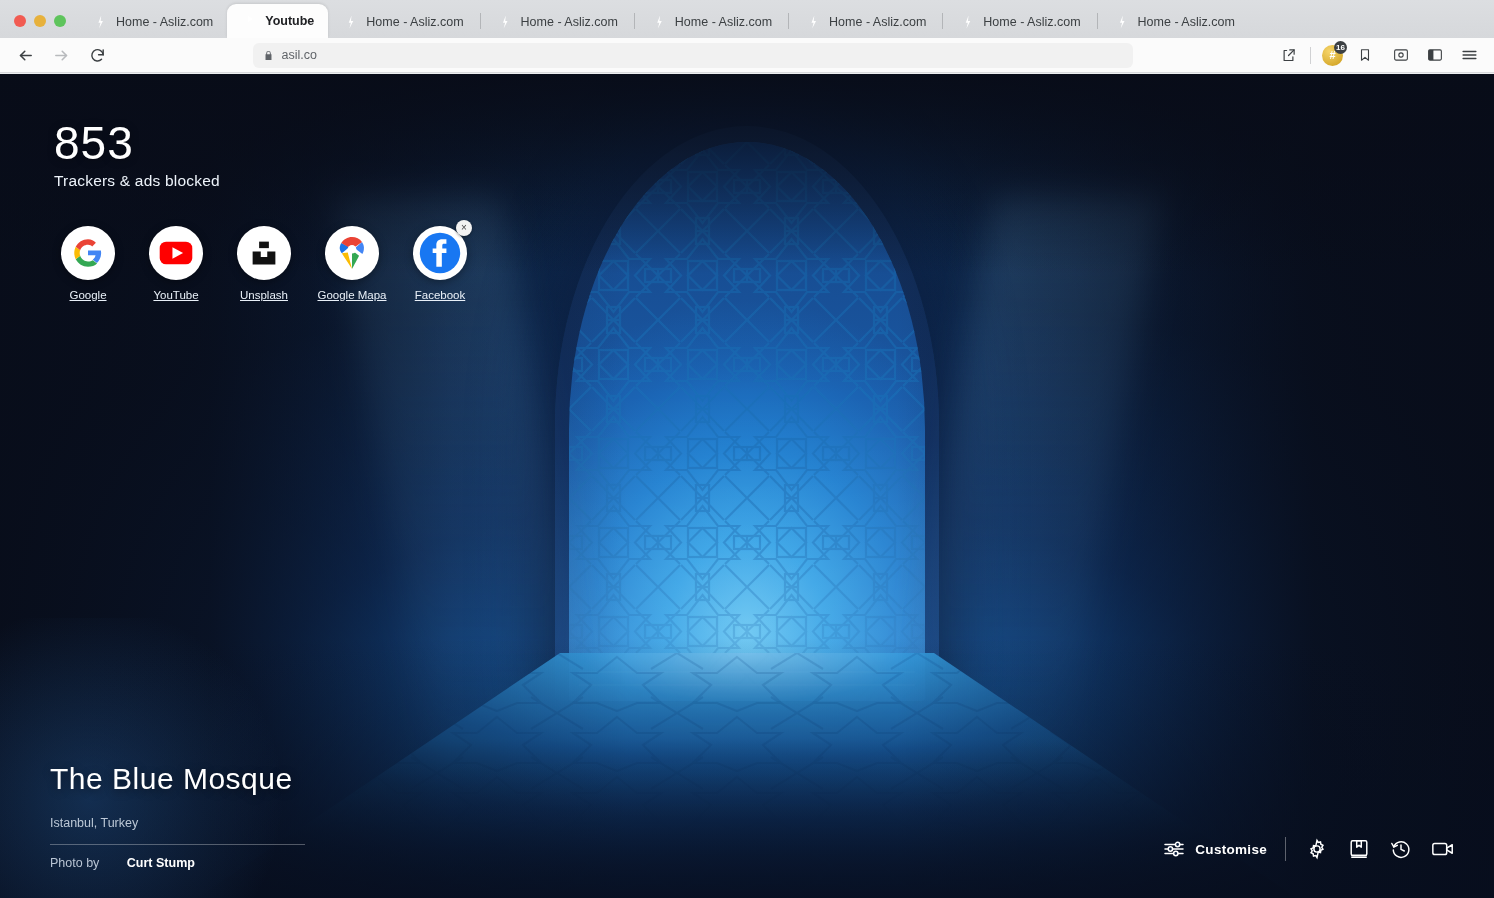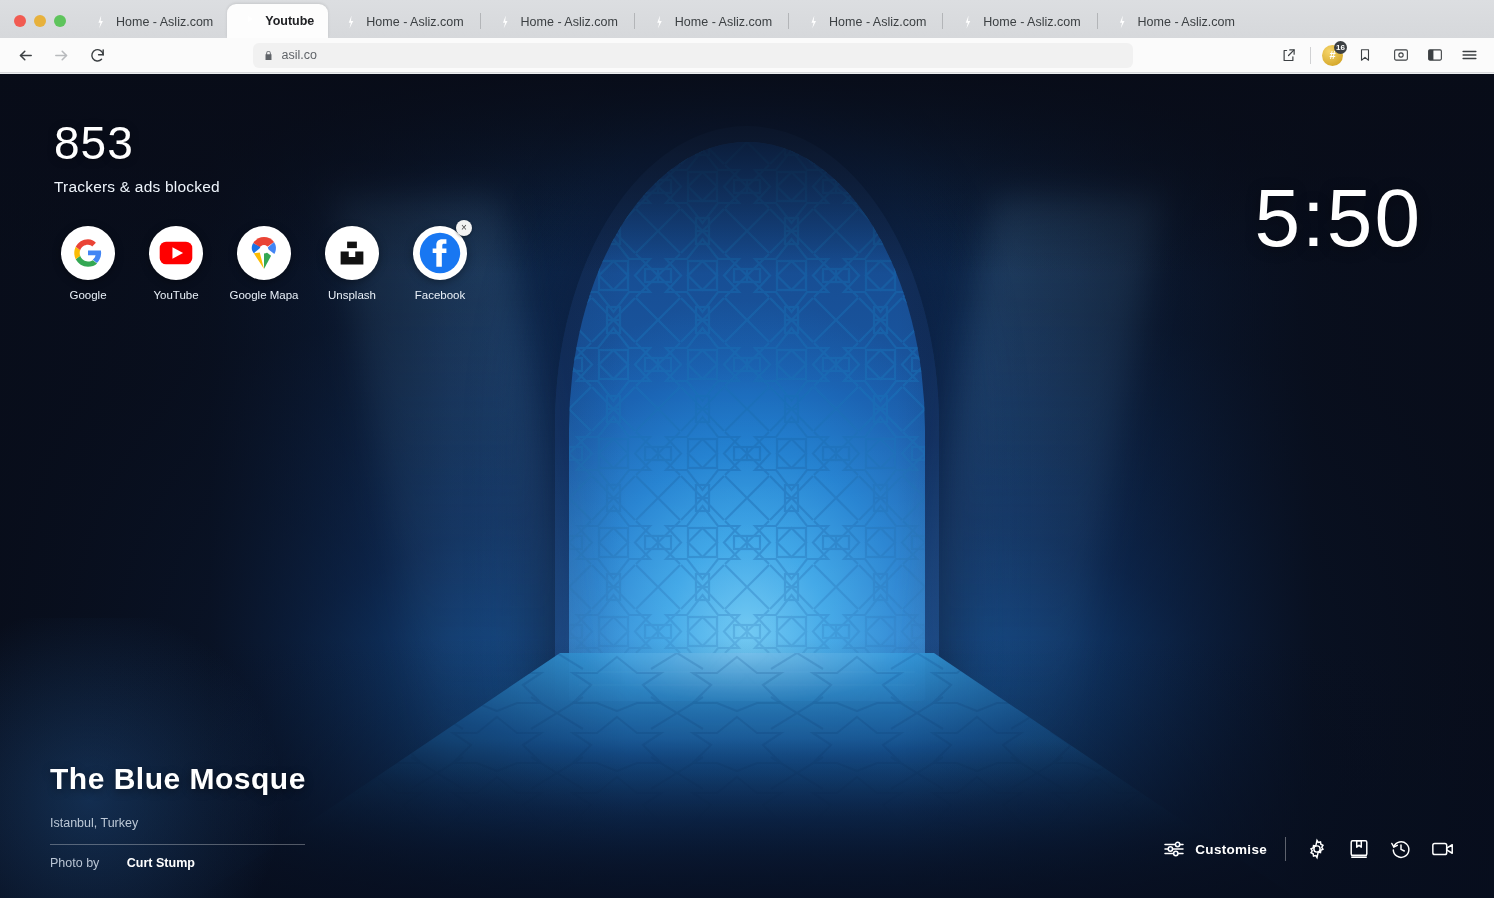--- a/index.html
+++ b/index.html
@@ -189,48 +189,48 @@
 
   
   .content { position:absolute; inset:0; }
 
   .stats { position:absolute; left:54px; top:46px; display:flex; gap:0;flex-direction:column; }
   .stat { margin-right: 36px; }
   .stat-num {
     font-size: 46px; font-weight: 300; color:#fff; letter-spacing: 1px; line-height: 1;
     text-shadow: 0 1px 8px rgba(0,0,0,.35);
   }
-  .stat-label { font-size: 15.5px; color: #eef4fb; margin-top: 12px; letter-spacing:.2px; }
+  .stat-label { font-size: 15.5px; color: #eef4fb; margin-top: 6px; letter-spacing:.2px; }
 
   .shortcuts { position:absolute; left:50px; top:152px; display:flex; gap: 12px; }
   .shortcut { width: 76px; display:flex; flex-direction:column; align-items:center; position:relative; }
   .sc-circle {
     width: 54px; height: 54px; border-radius: 50%;
     background: #fff;
     display:flex; align-items:center; justify-content:center;
     box-shadow: 0 2px 8px rgba(0,0,0,.35);
     overflow:hidden;
   }
-  .sc-label { margin-top: 9px; font-size: 11.5px; color:#e9f0f8; white-space:nowrap; }
+  .sc-label { margin-top: 9px; font-size: 11.5px; color:#e9f0f8; white-space:nowrap;text-decoration:underline; }
   .sc-close {
     position:absolute; right: 6px; top:-6px;
     width:16px;height:16px;border-radius:50%;
     background:#f2f2f2; color:#444; font-size:10px; line-height:16px; text-align:center;
     box-shadow:0 1px 3px rgba(0,0,0,.4);
   }
 
   .clock {
     position:absolute; right: 72px; top: 103px;
     font-size: 82px; font-weight: 200; color:#fff; letter-spacing: 2px;
     text-shadow: 0 2px 14px rgba(0,0,0,.35);
     line-height: 1;
   }
 
   .credit { position:absolute; left: 50px; bottom: 28px; width: 260px; }
-  .credit-title { font-size: 30px; font-weight: 700; color:#fff; letter-spacing:.5px; line-height:1.15;
+  .credit-title { font-size: 30px; font-weight: 400; color:#fff; letter-spacing:.5px; line-height:1.15;
                   text-shadow:0 2px 10px rgba(0,0,0,.45); }
   .credit-sub { font-size: 12.5px; color:#bcc8d6; margin-top: 20px; }
   .credit-rule { height:1px; background: rgba(255,255,255,.30); margin: 14px 0 11px 0; width: 255px; }
   .credit-photo { font-size: 12.5px; color:#b9c5d4; }
   .credit-photo b { color:#fff; font-weight:700;margin-left:24px; }
 
   .bottombar { position:absolute; right: 38px; bottom: 36px; display:flex; align-items:center; gap: 18px; justify-content: flex-end; }
   .customise { display:flex; align-items:center; gap:10px; color:#fff; font-size:13.5px; font-weight:600; letter-spacing:.3px; }
   .bb-sep { width:1px; height:24px; background: rgba(255,255,255,.35); }
   .bb-icon { width: 26px; height: 26px; display:flex; align-items:center; justify-content:center; color:#fff; }
@@ -469,56 +469,55 @@
             <svg width="34" height="26" viewBox="0 0 48 34">
               <rect x="1" y="1" width="46" height="32" rx="9" fill="#FF0000"></rect>
               <polygon points="19,9 34,17 19,25" fill="#fff"></polygon>
             </svg>
           </div>
           <div class="sc-label">YouTube</div>
         </div>
 
         <div class="shortcut">
           <div class="sc-circle">
+            <svg width="26" height="26" viewBox="0 0 32 32">
+              <rect x="10" y="2" width="12" height="8" fill="#111"></rect>
+              <path fill="#111" d="M2 14h10v7h8v-7h10v16H2z"></path>
+            </svg>
+          </div>
+          <div class="sc-label">Unsplash</div>
+        </div>
+
+        <div class="shortcut">
+          <div class="sc-circle">
             <svg width="28" height="32" viewBox="0 0 28 34">
               <path fill="#34A853" d="M14 34s5-9 7.5-14L14 14z"></path>
               <path fill="#FBBC04" d="M3.2 17.2C5.4 21.3 9.6 27 14 34L9.5 16.5z"></path>
               <path fill="#4285F4" d="M24.6 5.2C27.3 9 27.3 13.6 25 18l-8-6z"></path>
               <path fill="#1A73E8" d="M2.6 6.4C0 10.7.7 14.4 3.2 17.2l8-6.5z"></path>
               <path fill="#EA4335" d="M14 0c4.3 0 8.2 2 10.6 5.2L14 13 2.6 6.4C5 2.5 9.2 0 14 0z"></path>
               <circle cx="14" cy="13" r="4.6" fill="#fff"></circle>
             </svg>
           </div>
           <div class="sc-label">Google Mapa</div>
         </div>
 
         <div class="shortcut">
           <div class="sc-circle">
-            <svg width="26" height="26" viewBox="0 0 32 32">
-              <rect x="10" y="2" width="12" height="8" fill="#111"></rect>
-              <path fill="#111" d="M2 14h10v7h8v-7h10v16H2z"></path>
-            </svg>
-          </div>
-          <div class="sc-label">Unsplash</div>
-        </div>
-
-        <div class="shortcut">
-          <div class="sc-circle">
             <svg width="44" height="44" viewBox="0 0 48 48">
               <circle cx="24" cy="24" r="22" fill="#1877F2"></circle>
               <path fill="#fff" d="M31 24h-5v15h-6V24h-4v-5h4v-3.6c0-3.9 2-6.4 6.6-6.4H31v5h-2.6c-1.4 0-1.9.6-1.9 1.9V19H31z"></path>
             </svg>
           </div>
           <div class="sc-close">×</div>
           <div class="sc-label">Facebook</div>
         </div>
 
       </div>
 
-      <div class="clock">5:50</div>
 
       <div class="credit">
         <div class="credit-title">The Blue Mosque</div>
         <div class="credit-sub">Istanbul, Turkey</div>
         <div class="credit-rule"></div>
         <div class="credit-photo">
           <span>Photo by</span>
           <b>Curt Stump</b>
         </div>
       </div>

